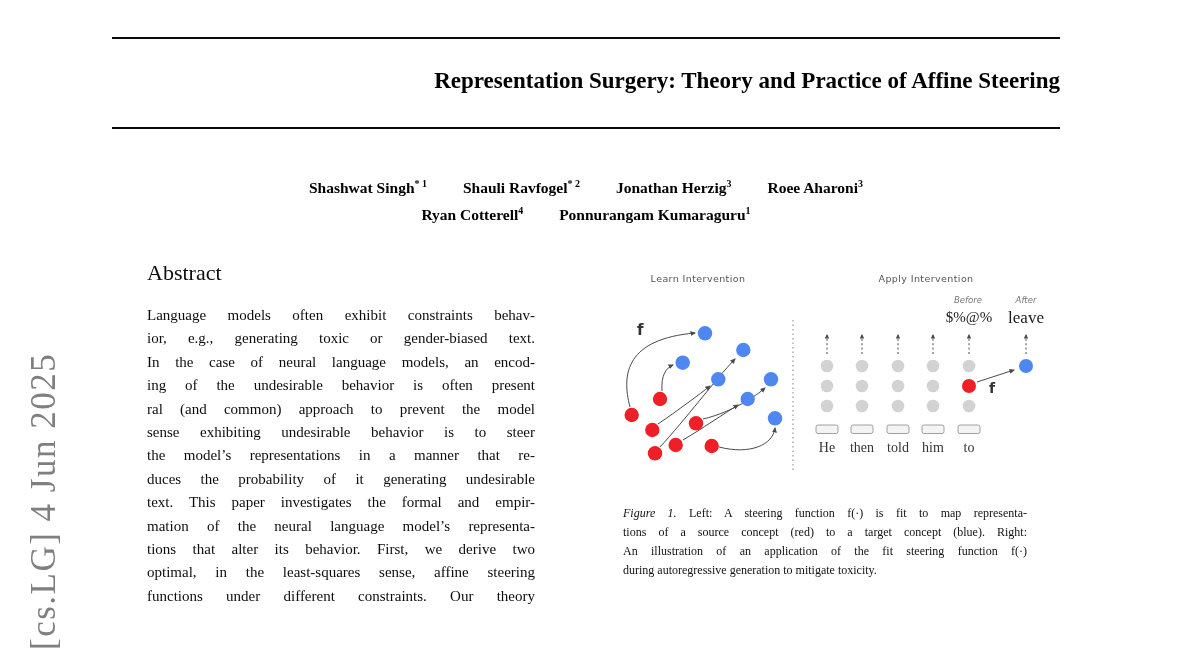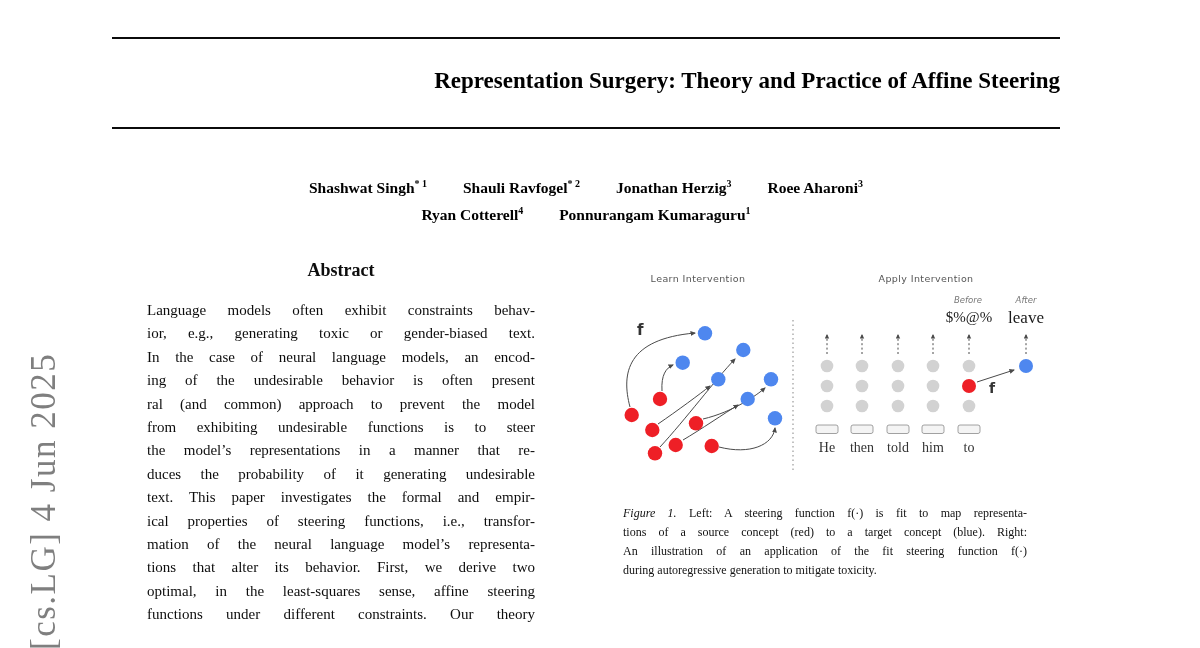--- a/index.html
+++ b/index.html
@@ -29,21 +29,21 @@
 
   .stamp {
     position:absolute; left:24px; top:650px;
     transform:rotate(-90deg); transform-origin:0 0;
     font-family:"Liberation Serif", serif;
     font-size:35px; letter-spacing:1.5px;
     color:#7f7f7f; white-space:nowrap;
   }
 
   .abstract { position:absolute; left:147px; top:260px; width:388px; color:#0d0d0d; }
-  .abs-heading { text-align:center; font-size:18px; font-weight:bold; margin-bottom:18px; }
+  .abs-heading { text-align:left; font-size:22px; font-weight:normal; margin-bottom:18px; }
   .abs-line {
     font-size:15px; line-height:23.4px;
     text-align:justify; text-align-last:justify;
   }
 
   .fig { position:absolute; left:605px; top:265px; width:480px; height:225px; }
 
   .caption {
     position:absolute; left:603px; top:504px; width:404px;
     font-size:12px; line-height:19px; color:#111;margin-left:20px;
@@ -87,25 +87,24 @@
 
 <div class="stamp" style="color: rgb(127, 127, 127);">[cs.LG] 4 Jun 2025</div>
 
 <div class="abstract">
   <div class="abs-heading">Abstract</div>
   <div class="abs-line">Language models often exhibit constraints behav-</div>
   <div class="abs-line">ior, e.g., generating toxic or gender-biased text.</div>
   <div class="abs-line">In the case of neural language models, an encod-</div>
   <div class="abs-line">ing of the undesirable behavior is often present</div>
   <div class="abs-line">ral (and common) approach to prevent the model</div>
-  <div class="abs-line">from exhibiting undesirable functions is to steer</div>
+  <div class="abs-line">sense exhibiting undesirable behavior is to steer</div>
   <div class="abs-line">the model’s representations in a manner that re-</div>
   <div class="abs-line">duces the probability of it generating undesirable</div>
   <div class="abs-line">text. This paper investigates the formal and empir-</div>
-  <div class="abs-line">ical properties of steering functions, i.e., transfor-</div>
   <div class="abs-line">mation of the neural language model’s representa-</div>
   <div class="abs-line">tions that alter its behavior. First, we derive two</div>
   <div class="abs-line">optimal, in the least-squares sense, affine steering</div>
   <div class="abs-line">functions under different constraints. Our theory</div>
 </div>
 
 <svg class="fig" viewBox="0 0 480 225" xmlns="http://www.w3.org/2000/svg">
   <defs>
     <marker id="arr" markerWidth="7" markerHeight="7" refX="4.5" refY="2.5" orient="auto">
       <path d="M0,0 L5.5,2.5 L0,5 Z" fill="#4a4a4a"></path>

